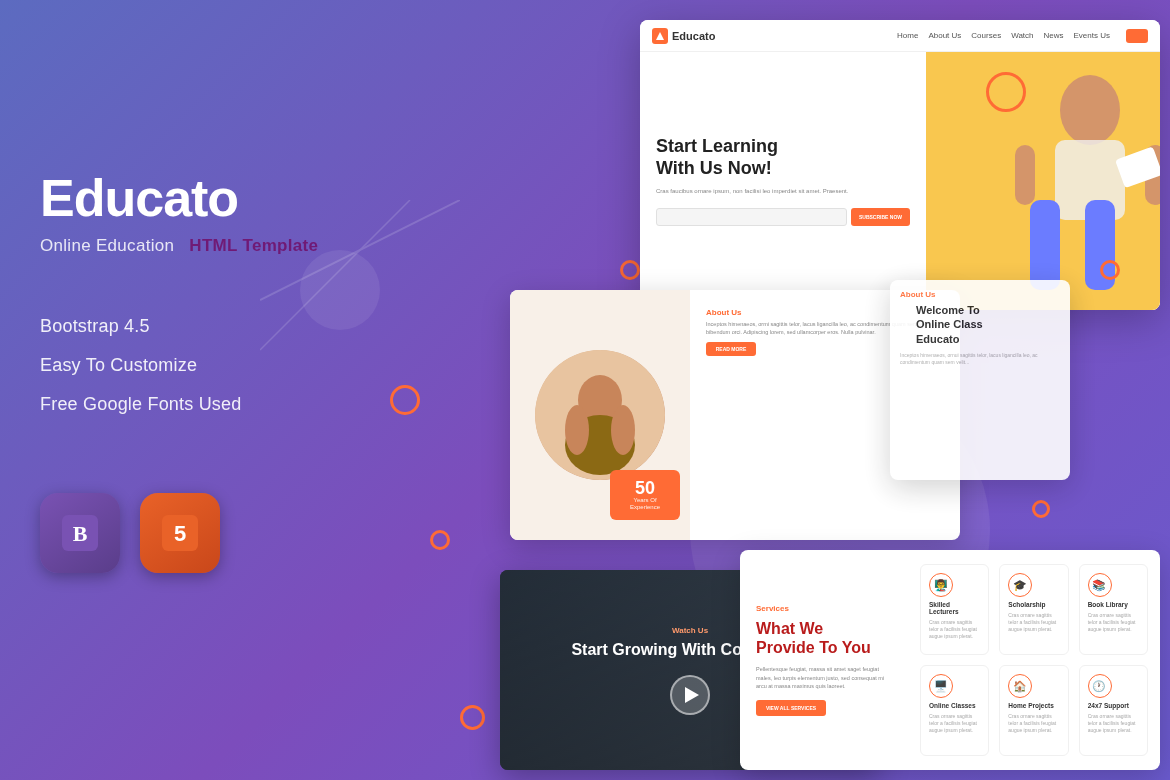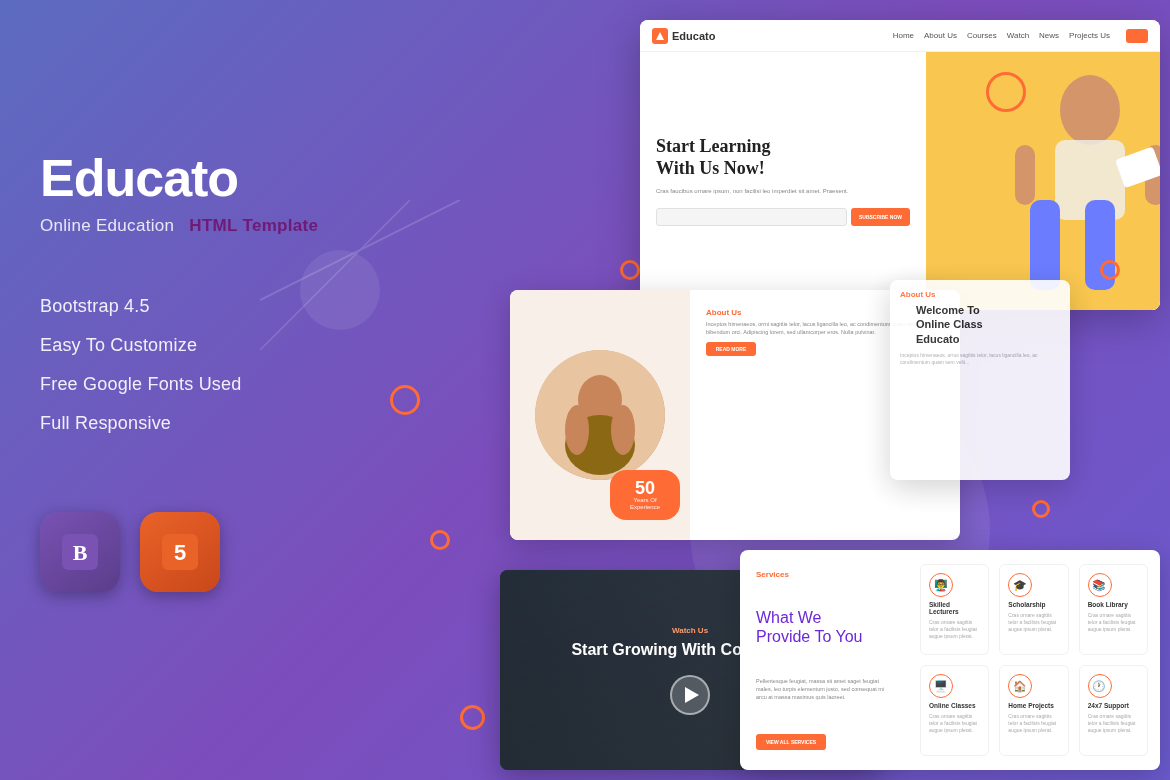--- a/index.html
+++ b/index.html
@@ -179,21 +179,20 @@
       flex-direction: column;
       justify-content: center;
     }
 
     .preview-hero-title {
       font-size: 18px;
       font-weight: 800;
       color: #222;
       line-height: 1.2;
       margin-bottom: 8px;
-      font-family: Liberation Serif, serif;
     }
 
     .preview-hero-text {
       font-size: 6px;
       color: #888;
       line-height: 1.4;
       margin-bottom: 12px;
     }
 
     .preview-hero-input {
@@ -288,21 +287,21 @@
       position: relative;
     }
 
     .about-experience-badge {
       position: absolute;
       bottom: 20px;
       right: 10px;
       width: 70px;
       height: 50px;
       background: #ff6b35;
-      border-radius: 16px;
+      border-radius: 6px;
       display: flex;
       flex-direction: column;
       align-items: center;
       justify-content: center;
     }
 
     .about-exp-num {
       font-size: 18px;
       font-weight: 800;
       color: #fff;
@@ -462,34 +461,34 @@
     .services-section {
       display: flex;
       height: 100%;
     }
 
     .services-left {
       width: 40%;
       padding: 20px 16px;
       display: flex;
       flex-direction: column;
-      justify-content: space-between;
+      justify-content: center;
     }
 
     .services-label {
       font-size: 8px;
       color: #ff6b35;
       font-weight: 600;
       margin-bottom: 6px;
     }
 
     .services-title {
       font-size: 16px;
-      font-weight: 400;
-      color: #6d28d9;
+      font-weight: 700;
+      color: #b91c1c;
       line-height: 1.2;
       margin-bottom: 8px;
     }
 
     .services-text {
       font-size: 5.5px;
       color: #888;
       line-height: 1.5;
       margin-bottom: 10px;
     }
@@ -620,21 +619,20 @@
   <p class="app-subtitle">
     <span>Online Education</span>
     &nbsp;
     <strong>HTML Template</strong>
   </p>
 
   <ul class="features-list">
     <li>Bootstrap 4.5</li>
     <li>Easy To Customize</li>
     <li>Free Google Fonts Used</li>
-    <li>Full Responsive</li>
   </ul>
 
   <div class="tech-badges">
     <div class="badge-bootstrap">
       <svg width="44" height="44" viewBox="0 0 44 44">
         <rect x="4" y="4" width="36" height="36" rx="6" fill="#7952b3"></rect>
         <text x="22" y="30" text-anchor="middle" fill="white" font-size="22" font-weight="900" font-family="serif">B</text>
       </svg>
     </div>
     <div class="badge-html5">
@@ -658,21 +656,21 @@
             </svg>
         </div>
         <span>Educato</span>
       </div>
       <div class="preview-nav-links">
         <span class="preview-nav-link">Home</span>
         <span class="preview-nav-link">About Us</span>
         <span class="preview-nav-link">Courses</span>
         <span class="preview-nav-link">Watch</span>
         <span class="preview-nav-link">News</span>
-        <span class="preview-nav-link">Projects Us</span>
+        <span class="preview-nav-link">Events Us</span>
       </div>
       <div class="preview-nav-btn"></div>
     </div>
 
     <div class="preview-hero">
       <div class="preview-hero-left">
         <div class="preview-hero-title">
           Start Learning<br>With Us Now!
         </div>
         <div class="preview-hero-text">Cras faucibus ornare ipsum, non facilisi leo imperdiet sit amet. Praesent.</div>

